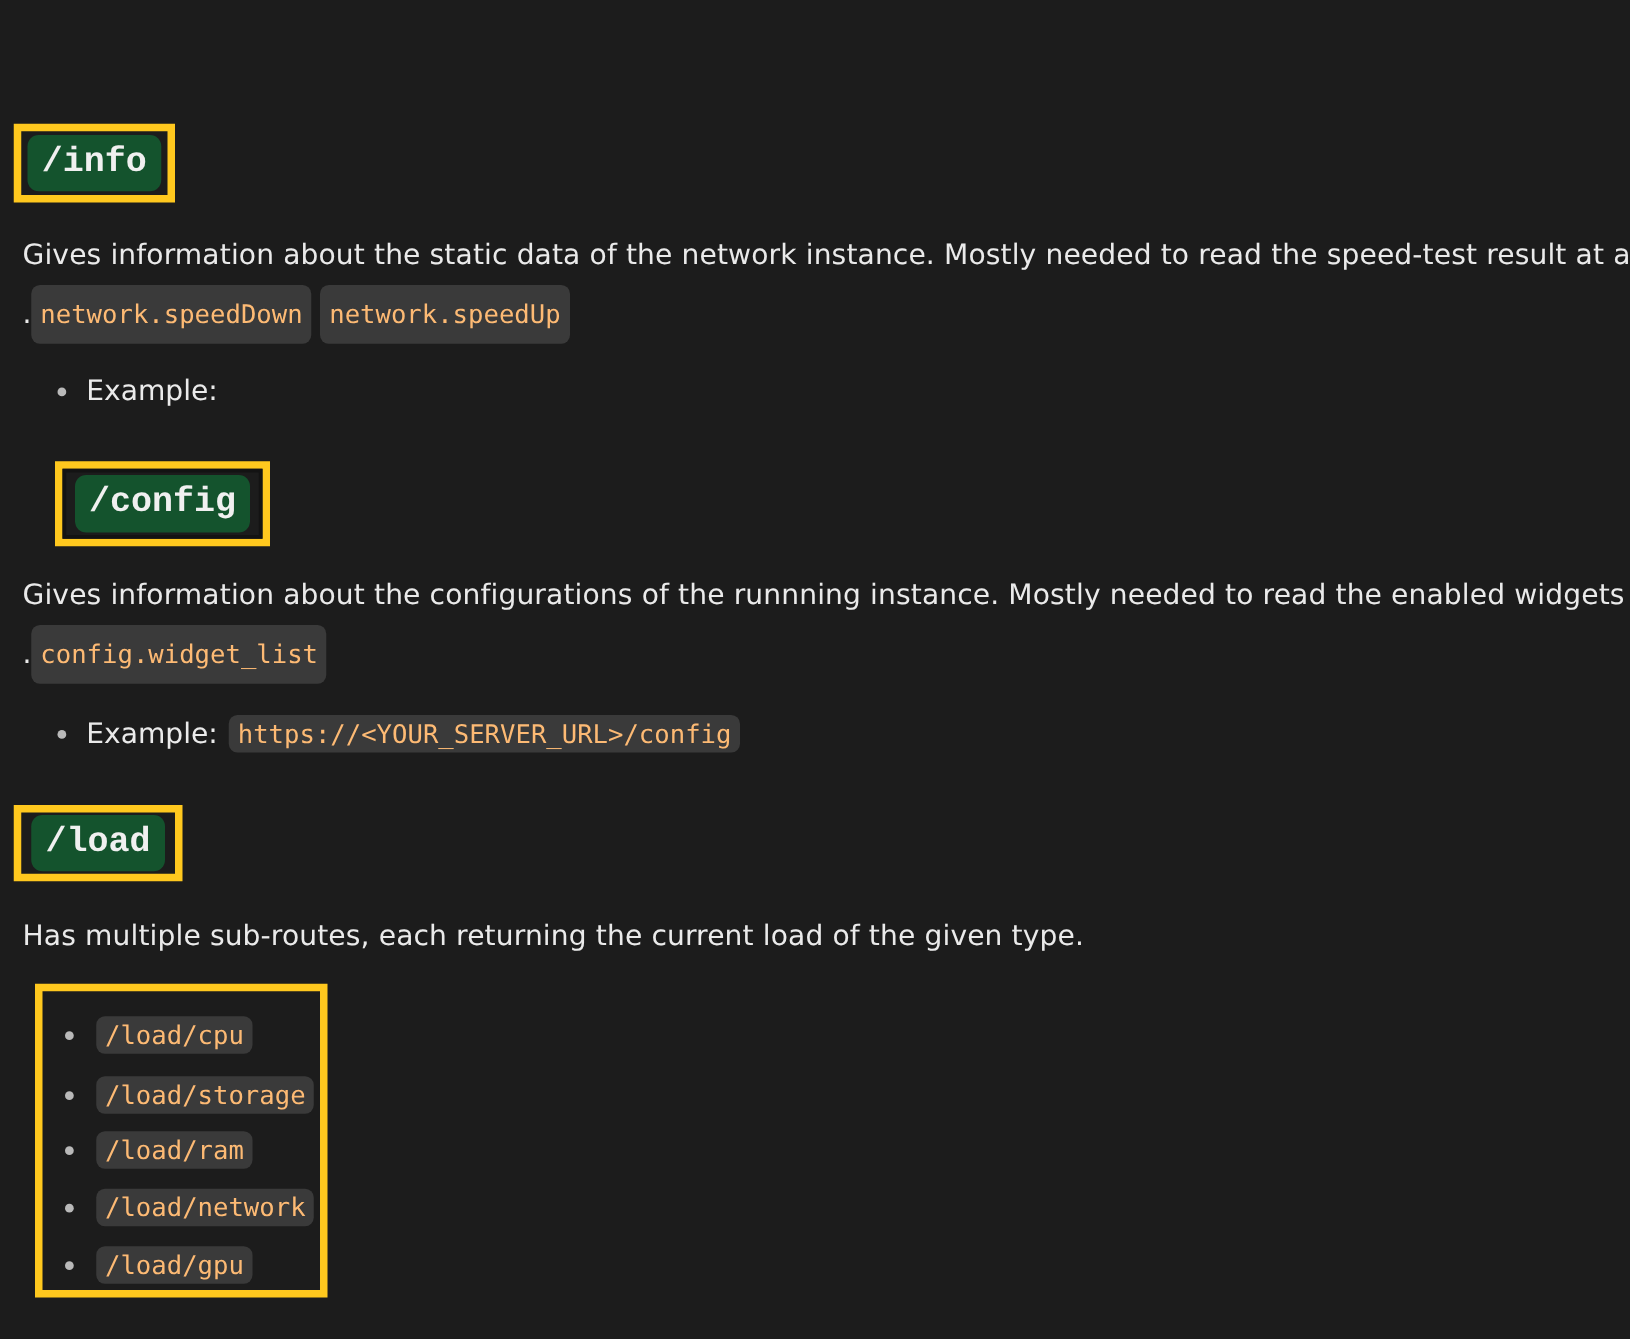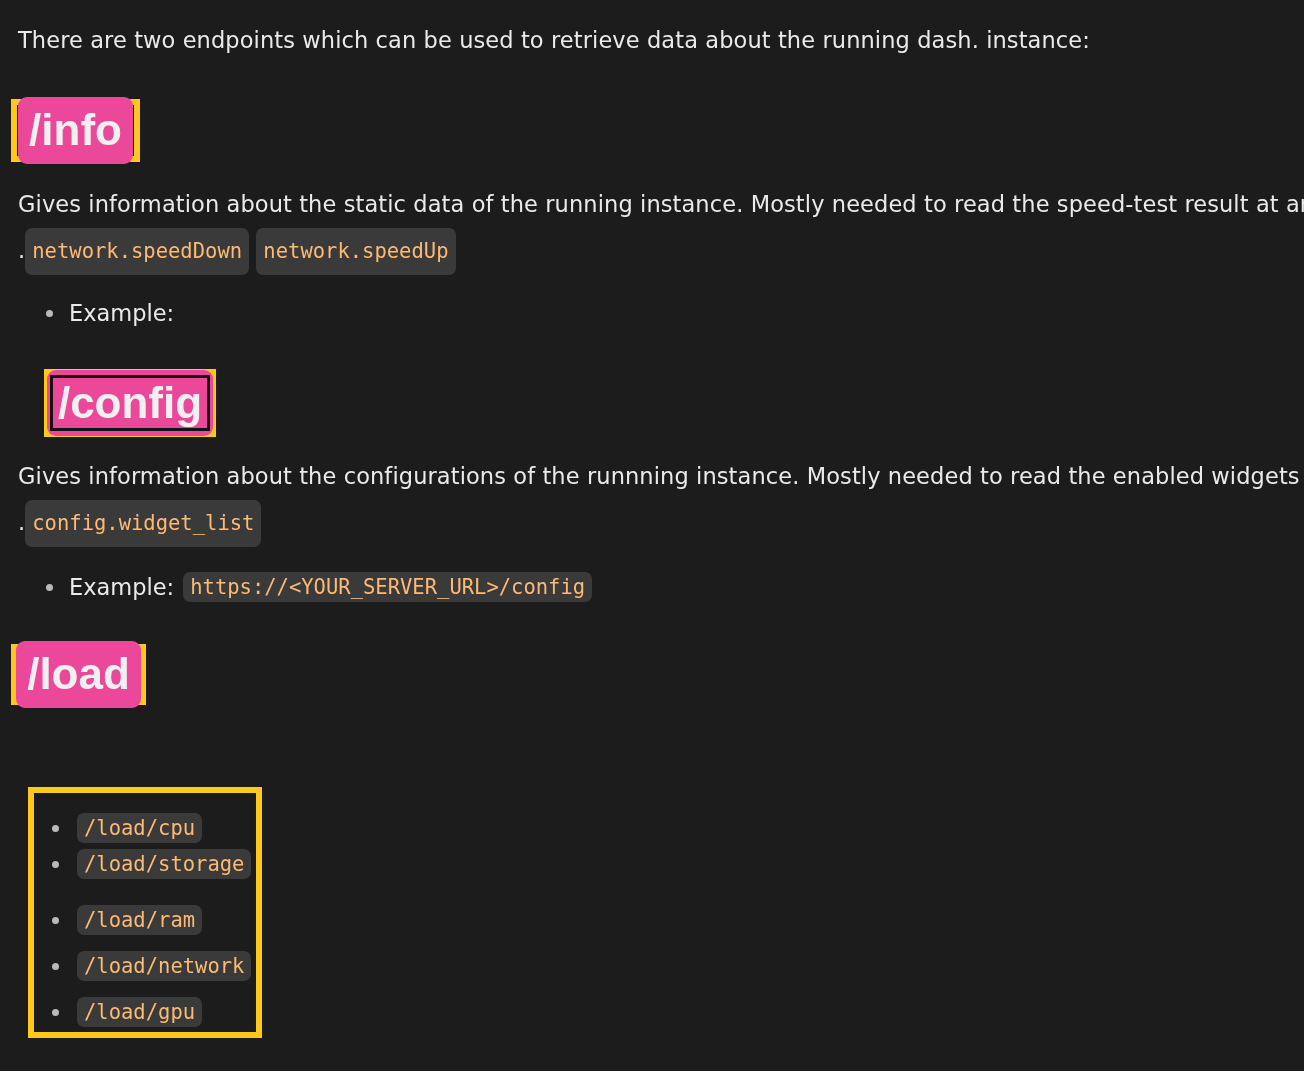--- a/index.html
+++ b/index.html
@@ -43,26 +43,26 @@
     padding: 3px 7px;
     font-size: 20.5px;
     letter-spacing: 0px;
     white-space: pre;
     display: inline-block;
     vertical-align: baseline;
   }
 
   
   .code-head {
-    font-family: Liberation Sans, sans-serif;
-    background: #ec4899;
+    font-family: Liberation Mono, monospace;
+    background: #14532d;
     color: #f0f0f0;
     border-radius: 9px;
     padding: 5px 11px;
-    font-size: 44px;
+    font-size: 28px;
     font-weight: bold;
     letter-spacing: 0px;
     white-space: pre;
     display: inline-block;
     line-height: 1.28;
   }
 
   
   .hl {
     position: absolute;
@@ -116,27 +116,26 @@
   }
   .loadbox .dot {
     margin-right: 18px;
   }
 </style>
 </head>
 <body>
 
 <div class="page">
 
-  <div class="para" style="top: 20px;">There are two endpoints which can be used to retrieve data about the running dash. instance:</div>
 
   <div class="hl" style="left: 11px; top: 99px; width: 129px; height: 63px;">
     <span class="code-head">/info</span>
   </div>
 
-  <div class="para" style="top: 184px;"><span>Gives information about the static data of the running instance. Mostly needed to read the speed-test result at</span><span> and</span></div>
+  <div class="para" style="top: 184px;"><span>Gives information about the static data of the network instance. Mostly needed to read the speed-test result at</span><span> and</span></div>
 
   <div class="para" style="top: 228px;"><span>.</span><span class="code">network.speedDown</span> <span class="code">network.speedUp</span></div>
 
   <div class="bullet-row" style="left: 46px; top: 300px;">
     <span class="dot"></span>
     <span class="ex-label">Example:</span>
   </div>
 
   <div class="hl inner-dark" style="left: 0px; top: 369px; width: 172px; height: 68px; margin-left: 44px;">
     <span class="code-head">/config</span>
@@ -149,29 +148,30 @@
   <div class="bullet-row" style="left: 46px; top: 572px;">
     <span class="dot"></span>
     <span class="ex-label">Example:</span>
     <span class="code">https://&lt;YOUR_SERVER_URL&gt;/config</span>
   </div>
 
   <div class="hl" style="left: 11px; top: 644px; width: 135px; height: 61px;">
     <span class="code-head">/load</span>
   </div>
 
+  <div class="para" style="top: 729px;">Has multiple sub-routes, each returning the current load of the given type.</div>
 
   <div class="loadbox">
 
     <div class="bullet-row" style="top: 20px;">
       <span class="dot"></span>
       <span class="code">/load/cpu</span>
     </div>
 
-    <div class="bullet-row" style="top: 56px;">
+    <div class="bullet-row" style="top: 68px;">
       <span class="dot"></span>
       <span class="code">/load/storage</span>
     </div>
 
     <div class="bullet-row" style="top: 112px;">
       <span class="dot"></span>
       <span class="code">/load/ram</span>
     </div>
 
     <div class="bullet-row" style="top: 158px;">

